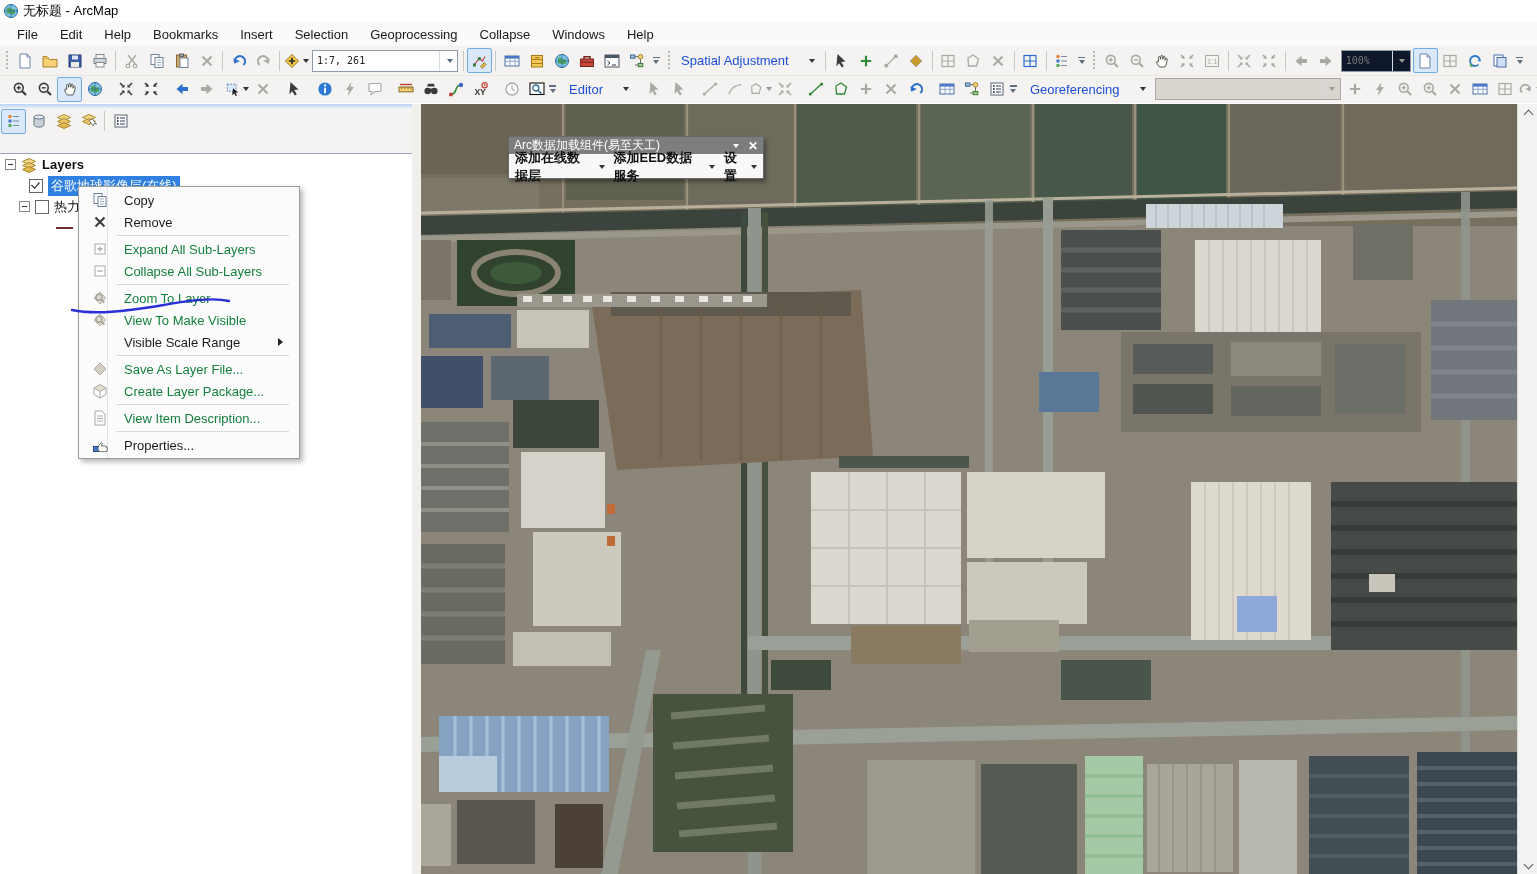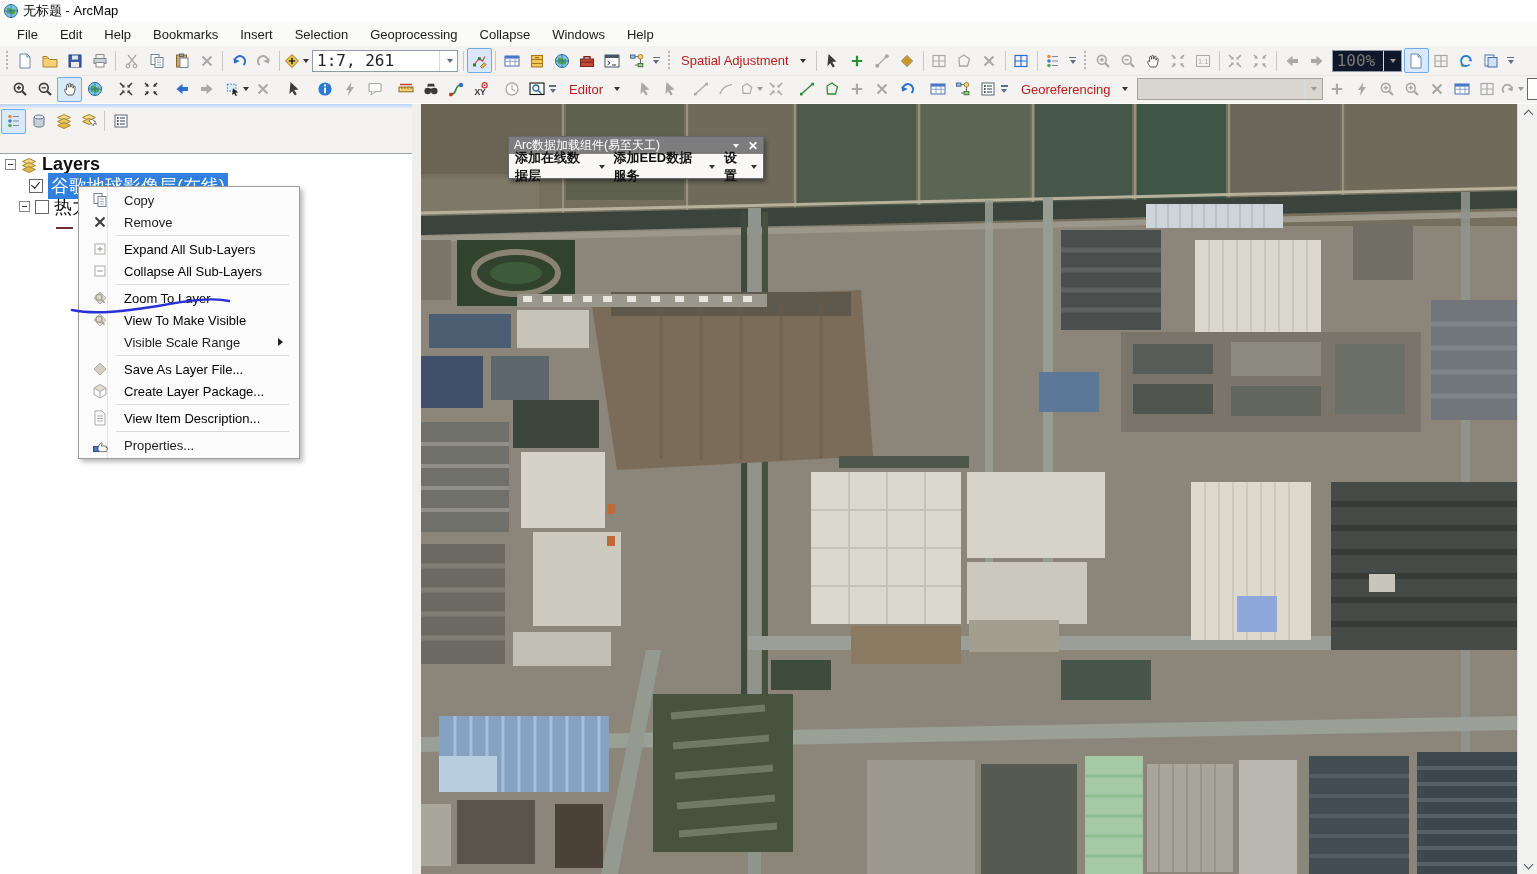--- a/index.html
+++ b/index.html
@@ -18,51 +18,51 @@
   .grip{width:5px;height:20px;margin:0 3px;background-image:repeating-linear-gradient(#b6b5b2 0 2px,transparent 2px 4px);background-size:2px 100%;background-repeat:no-repeat;background-position:center}
   .tbtn{min-width:23px;height:23px;display:flex;align-items:center;justify-content:center;border:1px solid transparent;border-radius:2px;gap:1px}
   .tbtn.active{background:#d9e9fb;border-color:#70abe8}
   .tsep{width:1px;height:20px;background:#c9c8c5;margin:0 3px}
   .ic{width:16px;height:16px;display:block}
   .ic14{width:14px;height:14px;display:block}
   .gray{color:#a9a9a6}.dark{color:#3c3c3c}.blue{color:#2d6fce}.green{color:#2f8a36}.amber{color:#c89a2e}.pale{color:#d3cfc2}
   .caret{width:0;height:0;border-left:3.5px solid transparent;border-right:3.5px solid transparent;border-top:4px solid #333;display:inline-block;margin-left:2px}
   .caret.g{border-top-color:#9a9a98}
   .combo{display:flex;align-items:center;background:#fff;border:1px solid #8f9aa8;height:20px;margin:0 2px}
-  .combo input{border:0;outline:0;height:16px;font-family:"DejaVu Sans Mono",monospace;font-size:16px;padding:0 4px;background:transparent;color:#222}
+  .combo input{border:0;outline:0;height:16px;font-family:"DejaVu Sans Mono",monospace;font-size:10px;padding:0 4px;background:transparent;color:#222}
   .combo .dd{width:17px;height:100%;display:flex;align-items:center;justify-content:center;border-left:1px solid #d7dbe2;color:#5a6a7c}
   .combo.disabled{background:#d9d6d0;border-color:#a8a49c}
-  .lbl-dd{display:flex;align-items:center;gap:9px;padding:2px 7px;color:#b91c1c}
+  .lbl-dd{display:flex;align-items:center;gap:18px;padding:2px 7px;color:#1d4ed8}
   .ovf{display:flex;flex-direction:column;align-items:center;justify-content:center;width:14px;height:23px;color:#5f6e80}
   .ovf .bar{width:7px;height:1.5px;background:#5f6e80;margin-bottom:2px}
   .ovf .tri{width:0;height:0;border-left:3.5px solid transparent;border-right:3.5px solid transparent;border-top:4px solid #5f6e80}
 
   
   .toc{position:absolute;left:0;top:104px;width:412px;height:770px;background:#f4f3f1;border-right:1px solid #c2c1be}
   .toc-title{height:18px;display:flex;align-items:center;padding:0 5px;background:#fbfbfa;color:#222}
   .toc-title .sp{flex:1}
   .toc-accent{height:4px;background:linear-gradient(#b9d2f2,#e2eefb)}
   .toc-tools{height:26px;display:flex;align-items:center;padding-left:1px;background:#f4f3f1}
-  .toc-tree{position:absolute;top:49px;left:0;width:461px;bottom:0;background:#fff;border-top:1px solid #98a2b2;font-size:18px}
+  .toc-tree{position:absolute;top:49px;left:0;width:461px;bottom:0;background:#fff;border-top:1px solid #98a2b2;font-size:13px}
   .trow{height:21px;display:flex;align-items:center;gap:5px}
   .expander{width:9px;height:9px;border:1px solid #888;background:#fff;position:relative;flex:none}
   .expander::before{content:"";position:absolute;left:1.5px;top:3.5px;width:5px;height:1px;background:#333}
   .cbx{width:12px;height:12px;border:1px solid #666;background:#fff;position:relative;flex:none}
   .cbx.checked::after{content:"";position:absolute;left:2.5px;top:0px;width:3.5px;height:7px;border:solid #111;border-width:0 1.8px 1.8px 0;transform:rotate(40deg)}
   .sel{background:#2f80e0;color:#fff;padding:1px 3px}
   .bold{font-weight:bold}
   .legend-line{width:17px;height:2px;background:#6e2e2e}
 
   
   .cmenu{position:absolute;left:78px;top:186px;width:206px;background:#fcfcfc;border:1px solid #9b9b9b;box-shadow:3px 3px 5px rgba(0,0,0,.28);padding:2px 7px;z-index:50}
   .cmenu::before{content:"";position:absolute;left:28px;top:0;bottom:0;width:1px;background:#e4e4e2}
   .cmi{height:22px;display:flex;align-items:center;position:relative}
   .cmi .gut{width:28px;display:flex;align-items:center;justify-content:center;flex:none}
   .cmi .lbl{padding-left:10px;flex:1;color:#1c1c1c}
-  .cmi.dis .lbl{color:#000000}
+  .cmi.dis .lbl{color:#15803d}
   .cmi .sub{width:0;height:0;border-top:4px solid transparent;border-bottom:4px solid transparent;border-left:5px solid #222;margin-right:9px}
   .csep{height:1px;background:#dadada;margin:2px 3px 2px 30px}
 
   
   .ftb{position:absolute;left:508px;top:136px;width:254px;z-index:40;border:1px solid #63696f;box-shadow:2px 3px 4px rgba(0,0,0,.35)}
   .ftb-title{height:17px;background:#7d7d7d;color:#fff;display:flex;align-items:center;padding:0 5px;font-size:12px}
   .ftb-title .sp{flex:1}
   .ftb-title .wcaret{width:0;height:0;border-left:3.5px solid transparent;border-right:3.5px solid transparent;border-top:4px solid #fff;margin-right:9px}
   .ftb-title .x{color:#fff;font-weight:bold;font-size:12px;line-height:1}
   .ftb-body{height:23px;background:#f9f8f6;display:flex;align-items:center;padding:0 3px;gap:3px;border-top:1px solid #fff}

